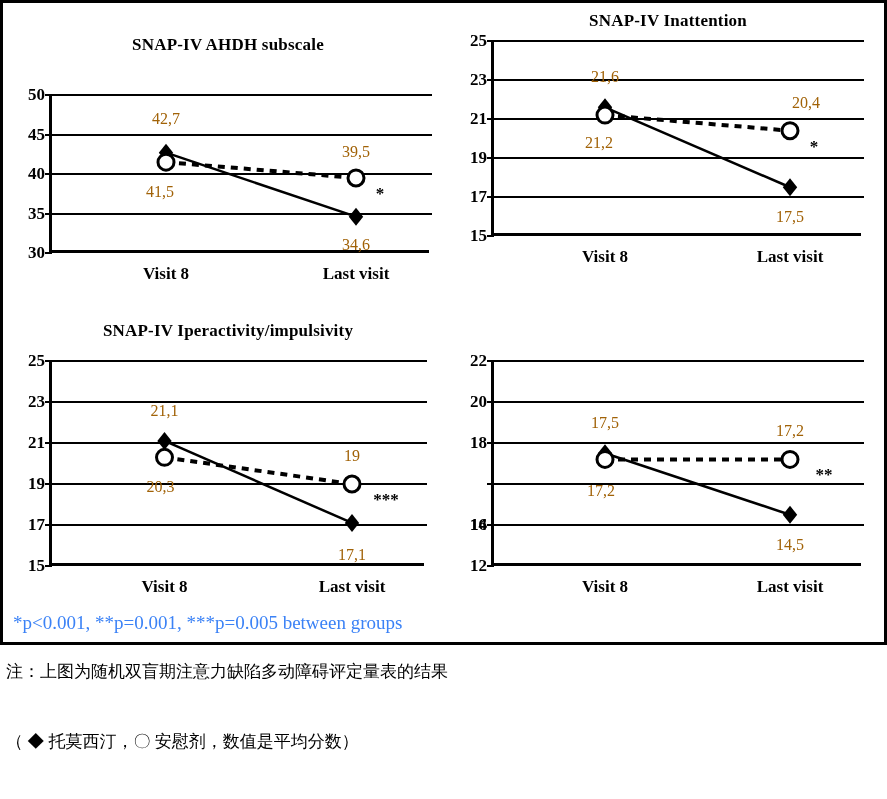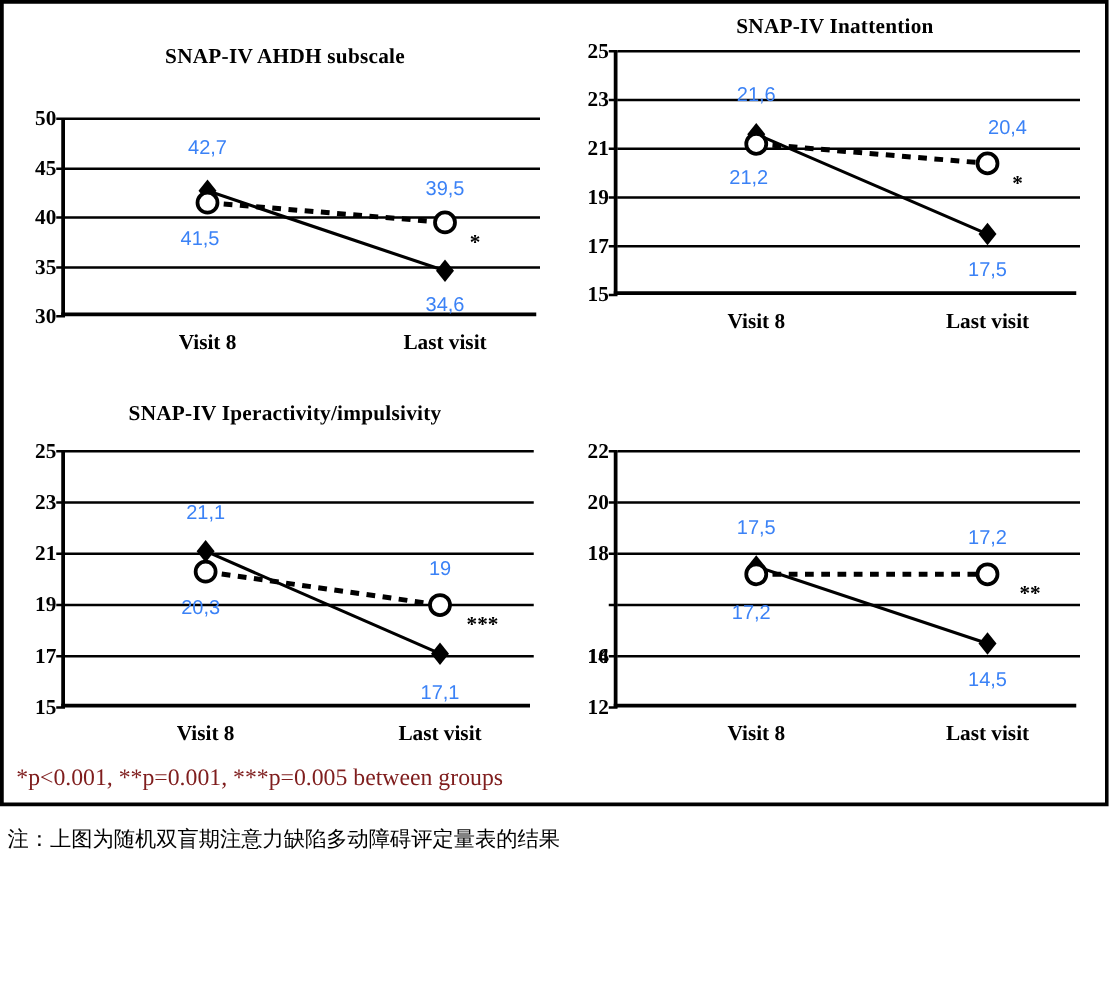--- a/index.html
+++ b/index.html
@@ -72,39 +72,39 @@
     font-weight: bold;
     font-family: "Liberation Serif", serif;
     color: #000;
     white-space: nowrap;
   }
   svg.series { position: absolute; left: 0; top: 0; overflow: visible; }
   .dlabel {
     position: absolute;
     transform: translate(-50%, -50%);
     font-size: 16px;
-    font-family: Liberation Sans, sans-serif;
-    color: #3b82f6;
+    font-family: Liberation Serif, serif;
+    color: #a16207;
     white-space: nowrap;
   }
   .sig {
     position: absolute;
     transform: translate(-50%, -50%);
     font-size: 17px;
     font-weight: bold;
     font-family: "Liberation Serif", serif;
     color: #000;
   }
   .footnote {
     position: absolute;
     left: 10px;
     bottom: 8px;
     font-size: 19px;
     font-family: "Liberation Serif", serif;
-    color: #7f1d1d;
+    color: #3b82f6;
   }
   .caption {
     position: absolute;
     left: 6px;
     font-size: 17px;
     font-family: "Liberation Serif", serif;
     color: #000;
   }
 </style>
 </head>
@@ -252,13 +252,14 @@
           </svg>
           <div class="dlabel" style="left: 111px; top: 62.25px;">17,5</div>
           <div class="dlabel" style="left: 296px; top: 183.75px;">14,5</div>
           <div class="dlabel" style="left: 107px; top: 130.4px;">17,2</div>
           <div class="dlabel" style="left: 296px; top: 70.4px;">17,2</div>
           <div class="sig" style="left: 330px; top: 114.4px;">**</div>
         </div>
       </div>
     </div>
   <div class="caption" style="top: 660px;">注：上图为随机双盲期注意力缺陷多动障碍评定量表的结果</div>
+  <div class="caption" style="top: 730px;">（ ◆ 托莫西汀，〇 安慰剂，数值是平均分数）</div>
 </div>
 
 </body></html>

